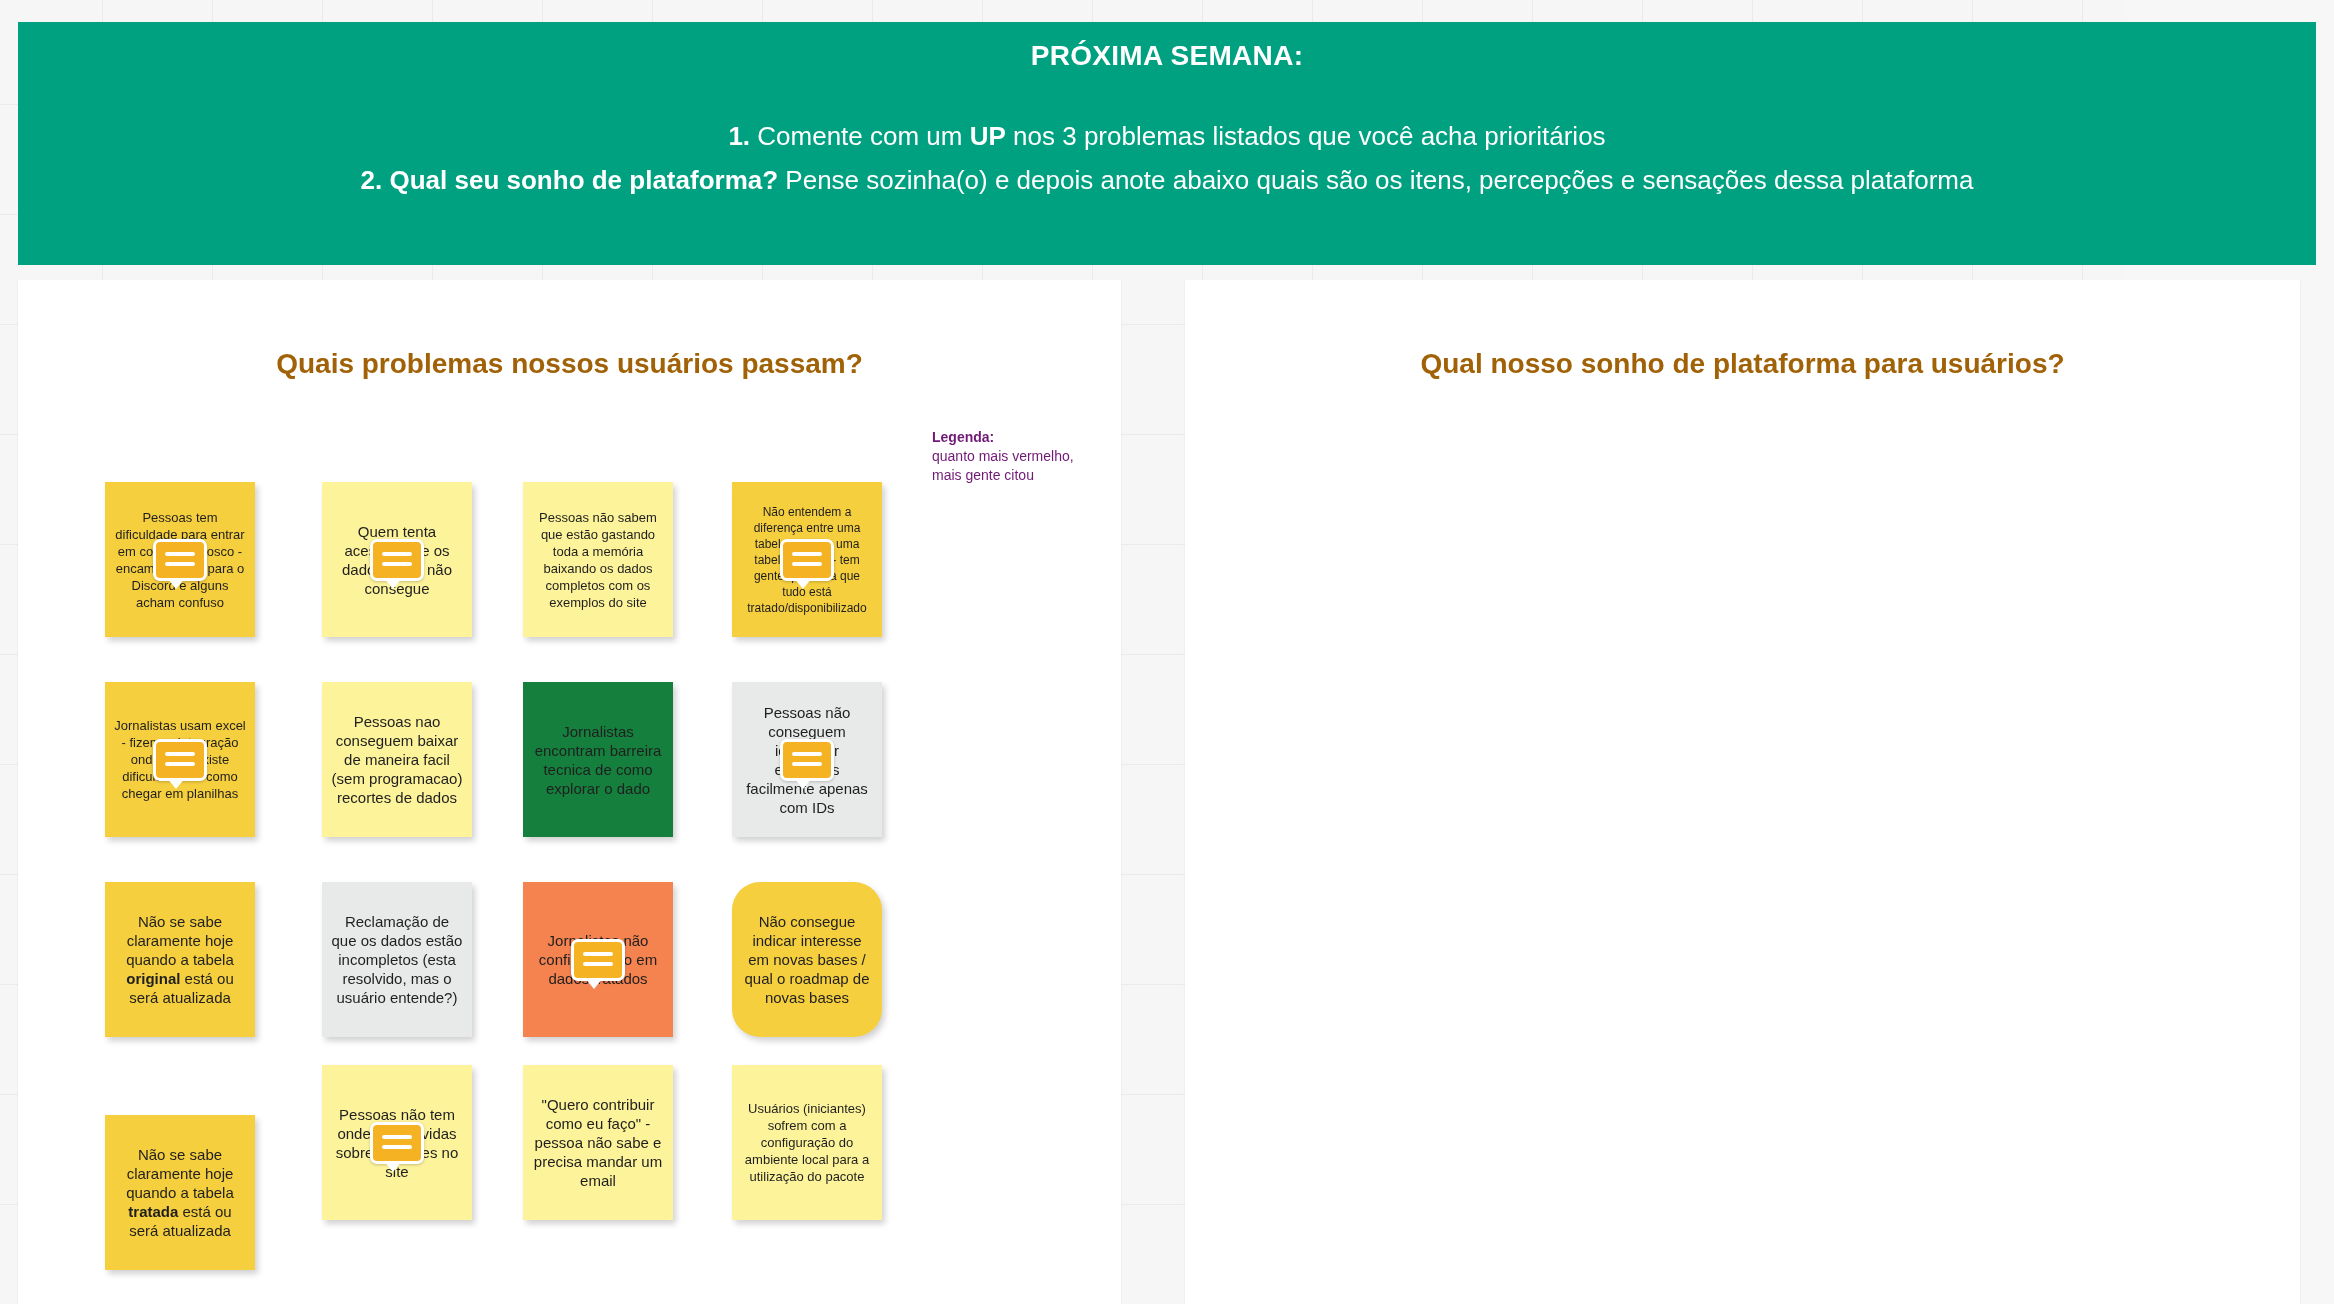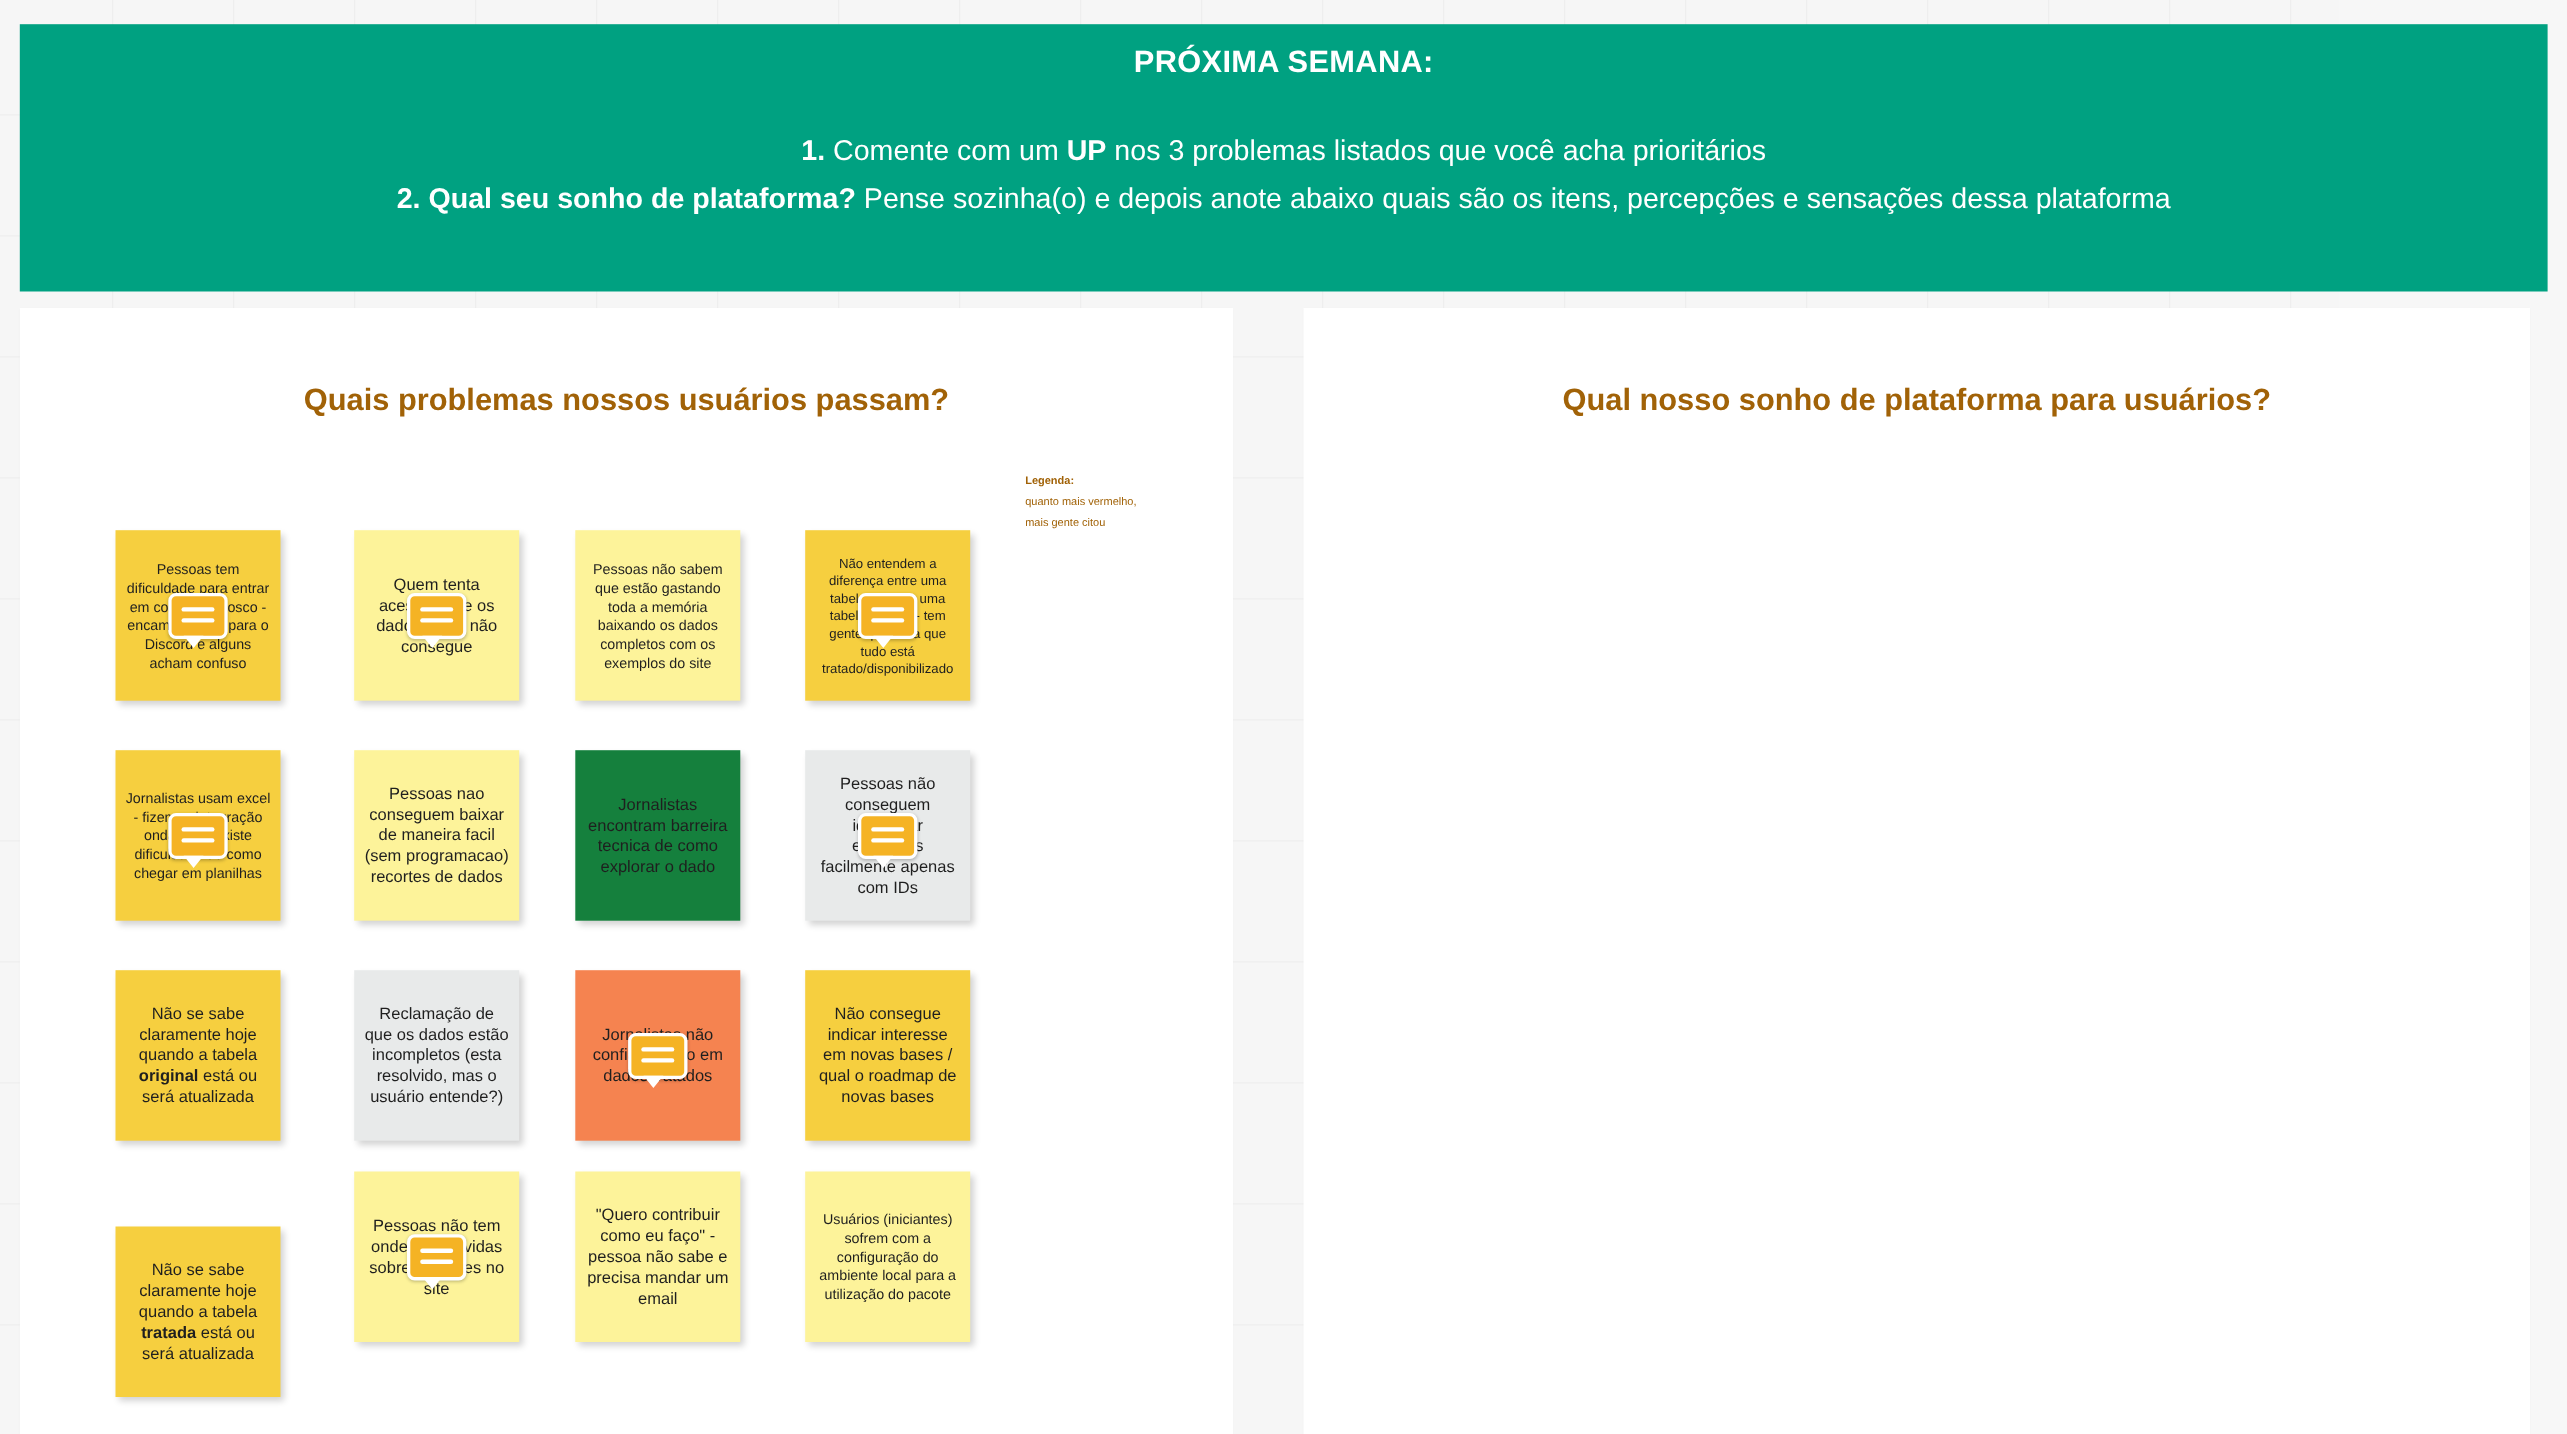--- a/index.html
+++ b/index.html
@@ -65,23 +65,23 @@
     font-weight: bold;
     color: #a16207;
     margin-top: 68px;
   }
 
   
   #legend {
     position: absolute;
     left: 932px; top: 428px;
     width: 190px;
-    font-size: 10px;
+    font-size: 14px;
     line-height: 19px;
-    color: #a16207;
+    color: #701a75;
   }
   #legend .lg-title { font-weight: bold; }
 
   
   #notes { position: absolute; left: 0; top: 0; width: 100%; height: 100%; }
   .note {
     position: absolute;
     width: 150px;
     height: 155px;
     padding: 10px 9px;
@@ -211,21 +211,21 @@
       <div class="note" style="left: 322px; top: 882px; background: rgb(232, 234, 234);">
         <div class="note-text" style="font-size: 15px; line-height: 19px;">Reclamação de que os dados estão incompletos (esta resolvido, mas o usuário entende?)</div>
       </div>
       <div class="note" style="left: 523px; top: 882px; background: rgb(245, 131, 80);">
         <div class="note-text" style="font-size: 15px; line-height: 19px;">Jornalistas não confiam muito em dados tratados</div>
         <div class="bubble">
           <span class="ln ln1"></span>
           <span class="ln ln2"></span>
         </div>
       </div>
-      <div class="note" style="left: 732px; top: 882px; background: rgb(246, 207, 63);">
+      <div class="note" style="left: 732px; top: 882px; background: rgb(246, 207, 63); border-radius: 28px;">
         <div class="note-text" style="font-size: 15px; line-height: 19px;">Não consegue indicar interesse em novas bases / qual o roadmap de novas bases</div>
       </div>
       <div class="note" style="left: 105px; top: 1115px; background: rgb(246, 207, 63);">
         <div class="note-text" style="font-size: 15px; line-height: 19px;">Não se sabe claramente hoje quando a tabela <b>tratada</b> está ou será atualizada</div>
       </div>
       <div class="note" style="left: 322px; top: 1065px; background: rgb(253, 243, 154);">
         <div class="note-text" style="font-size: 15px; line-height: 19px;">Pessoas não tem onde tirar duvidas sobre as bases no site</div>
         <div class="bubble">
           <span class="ln ln1"></span>
           <span class="ln ln2"></span>

